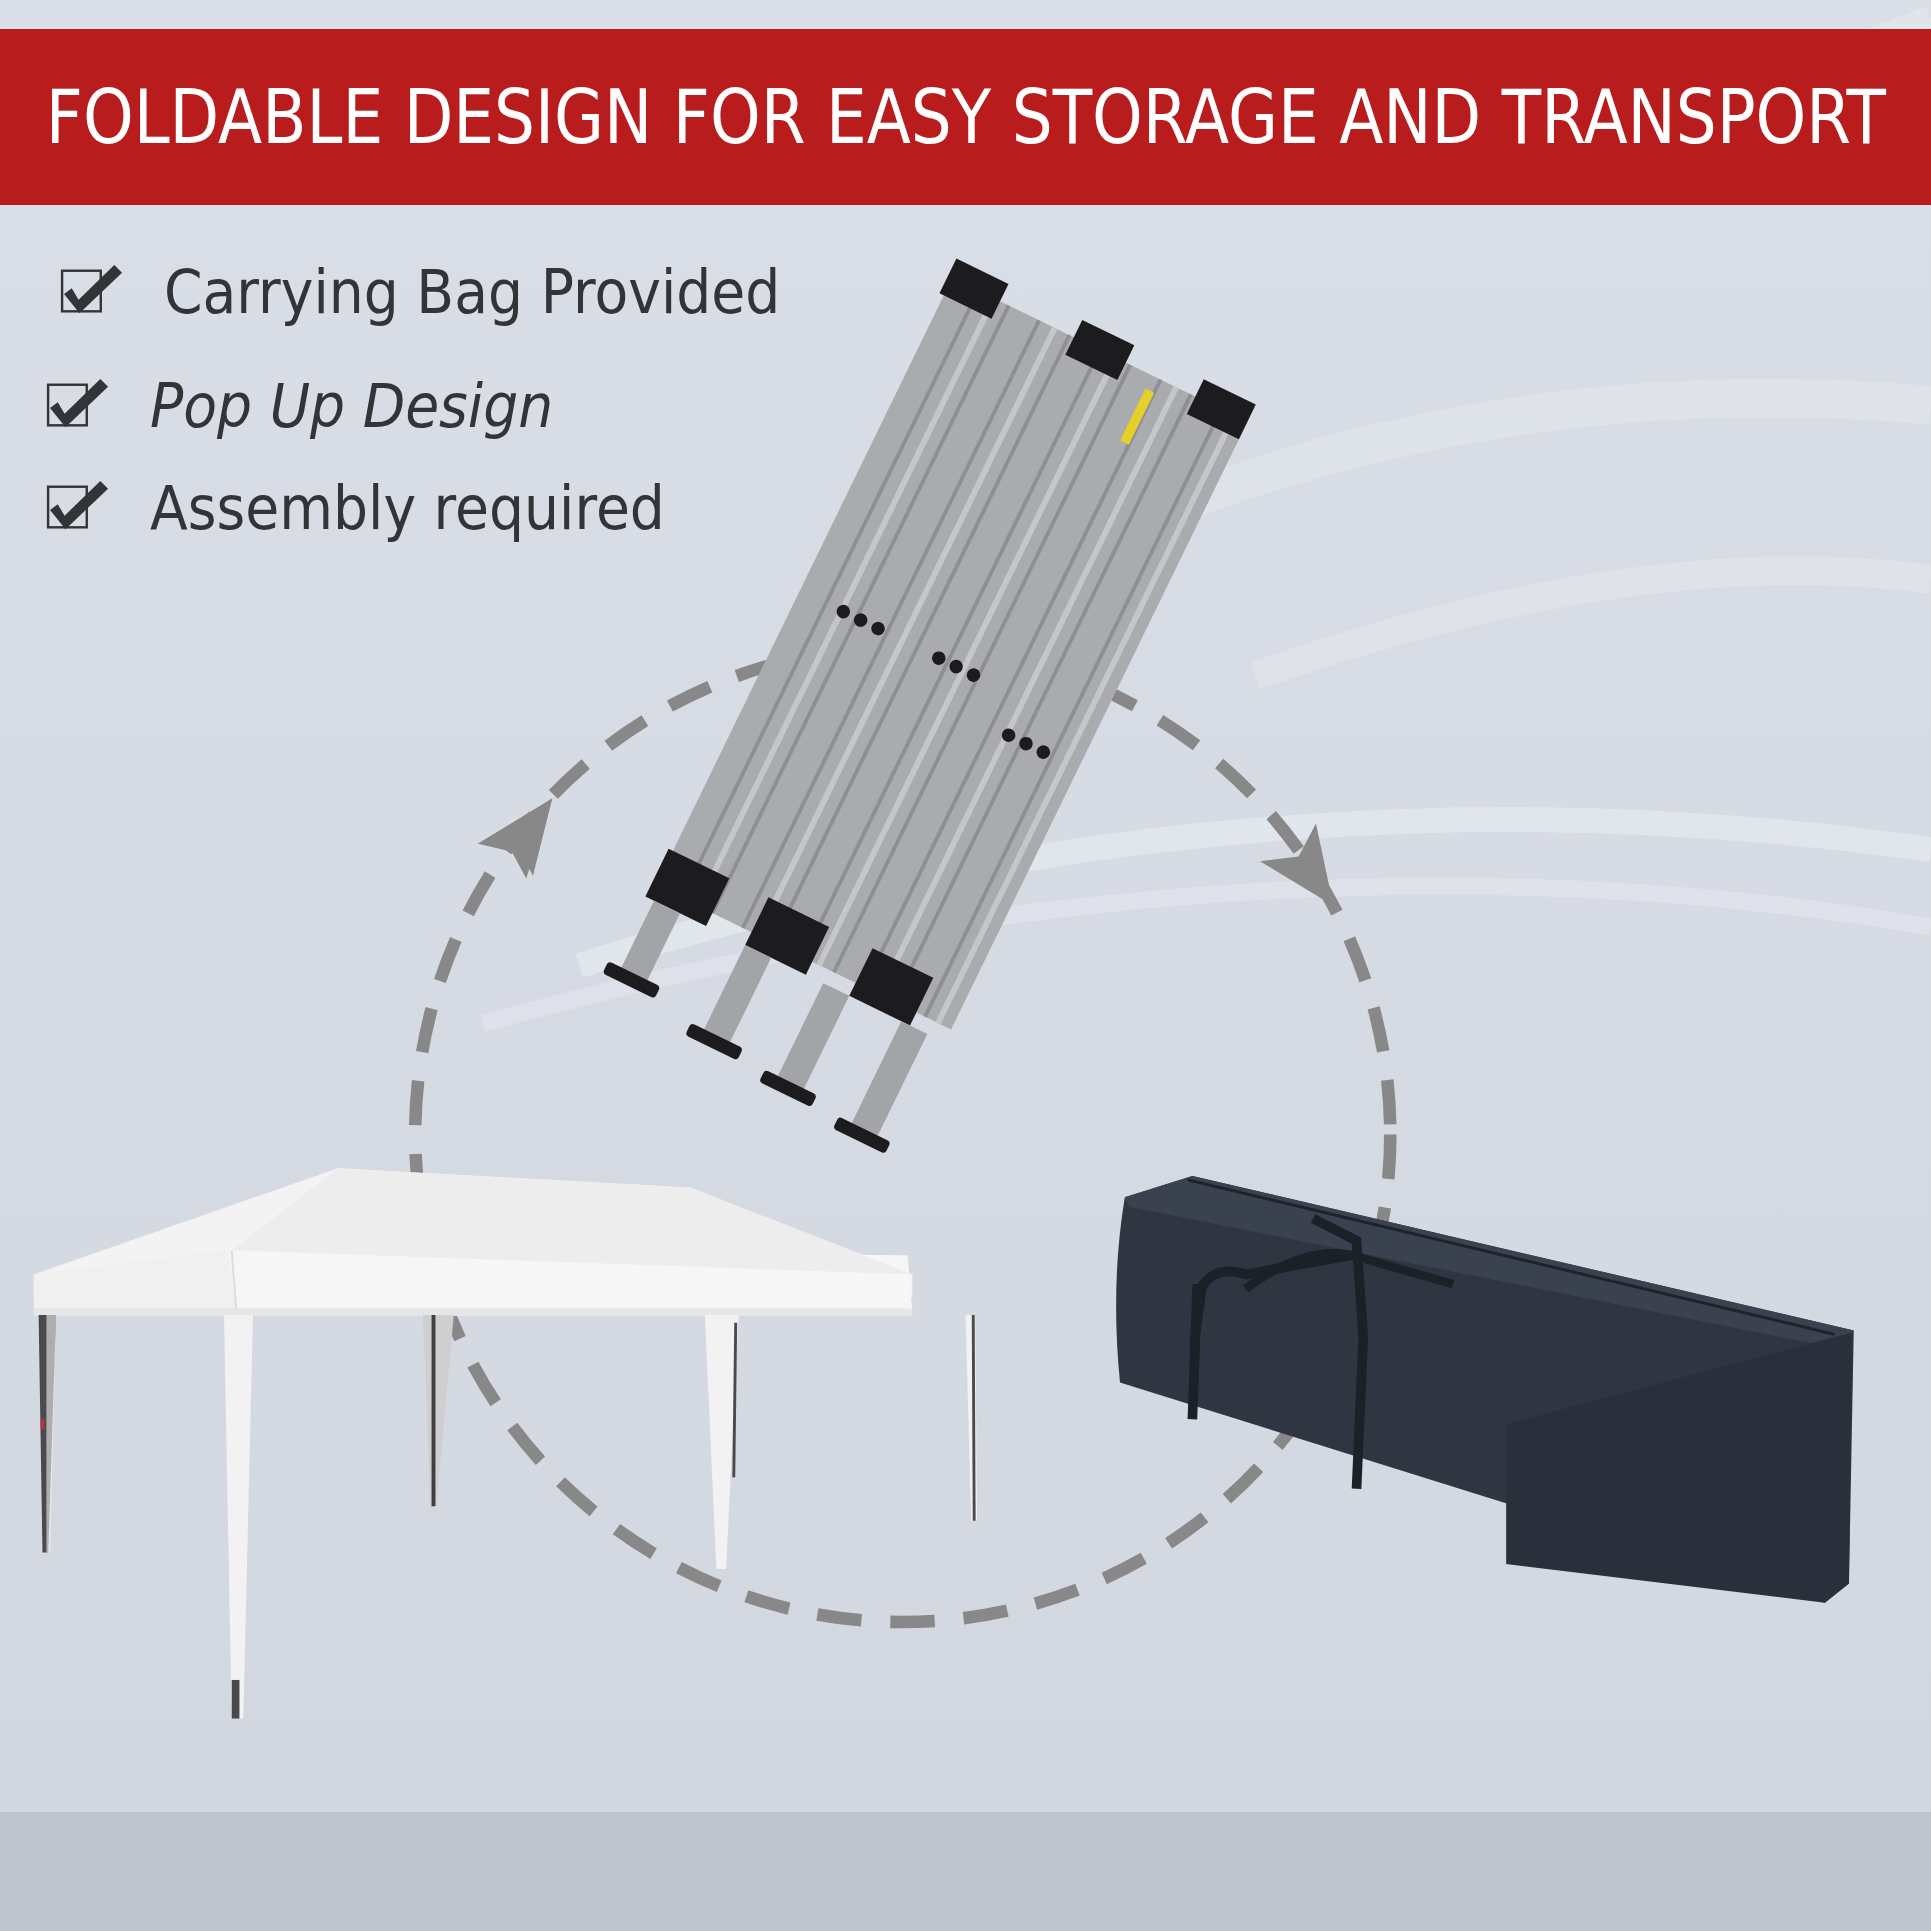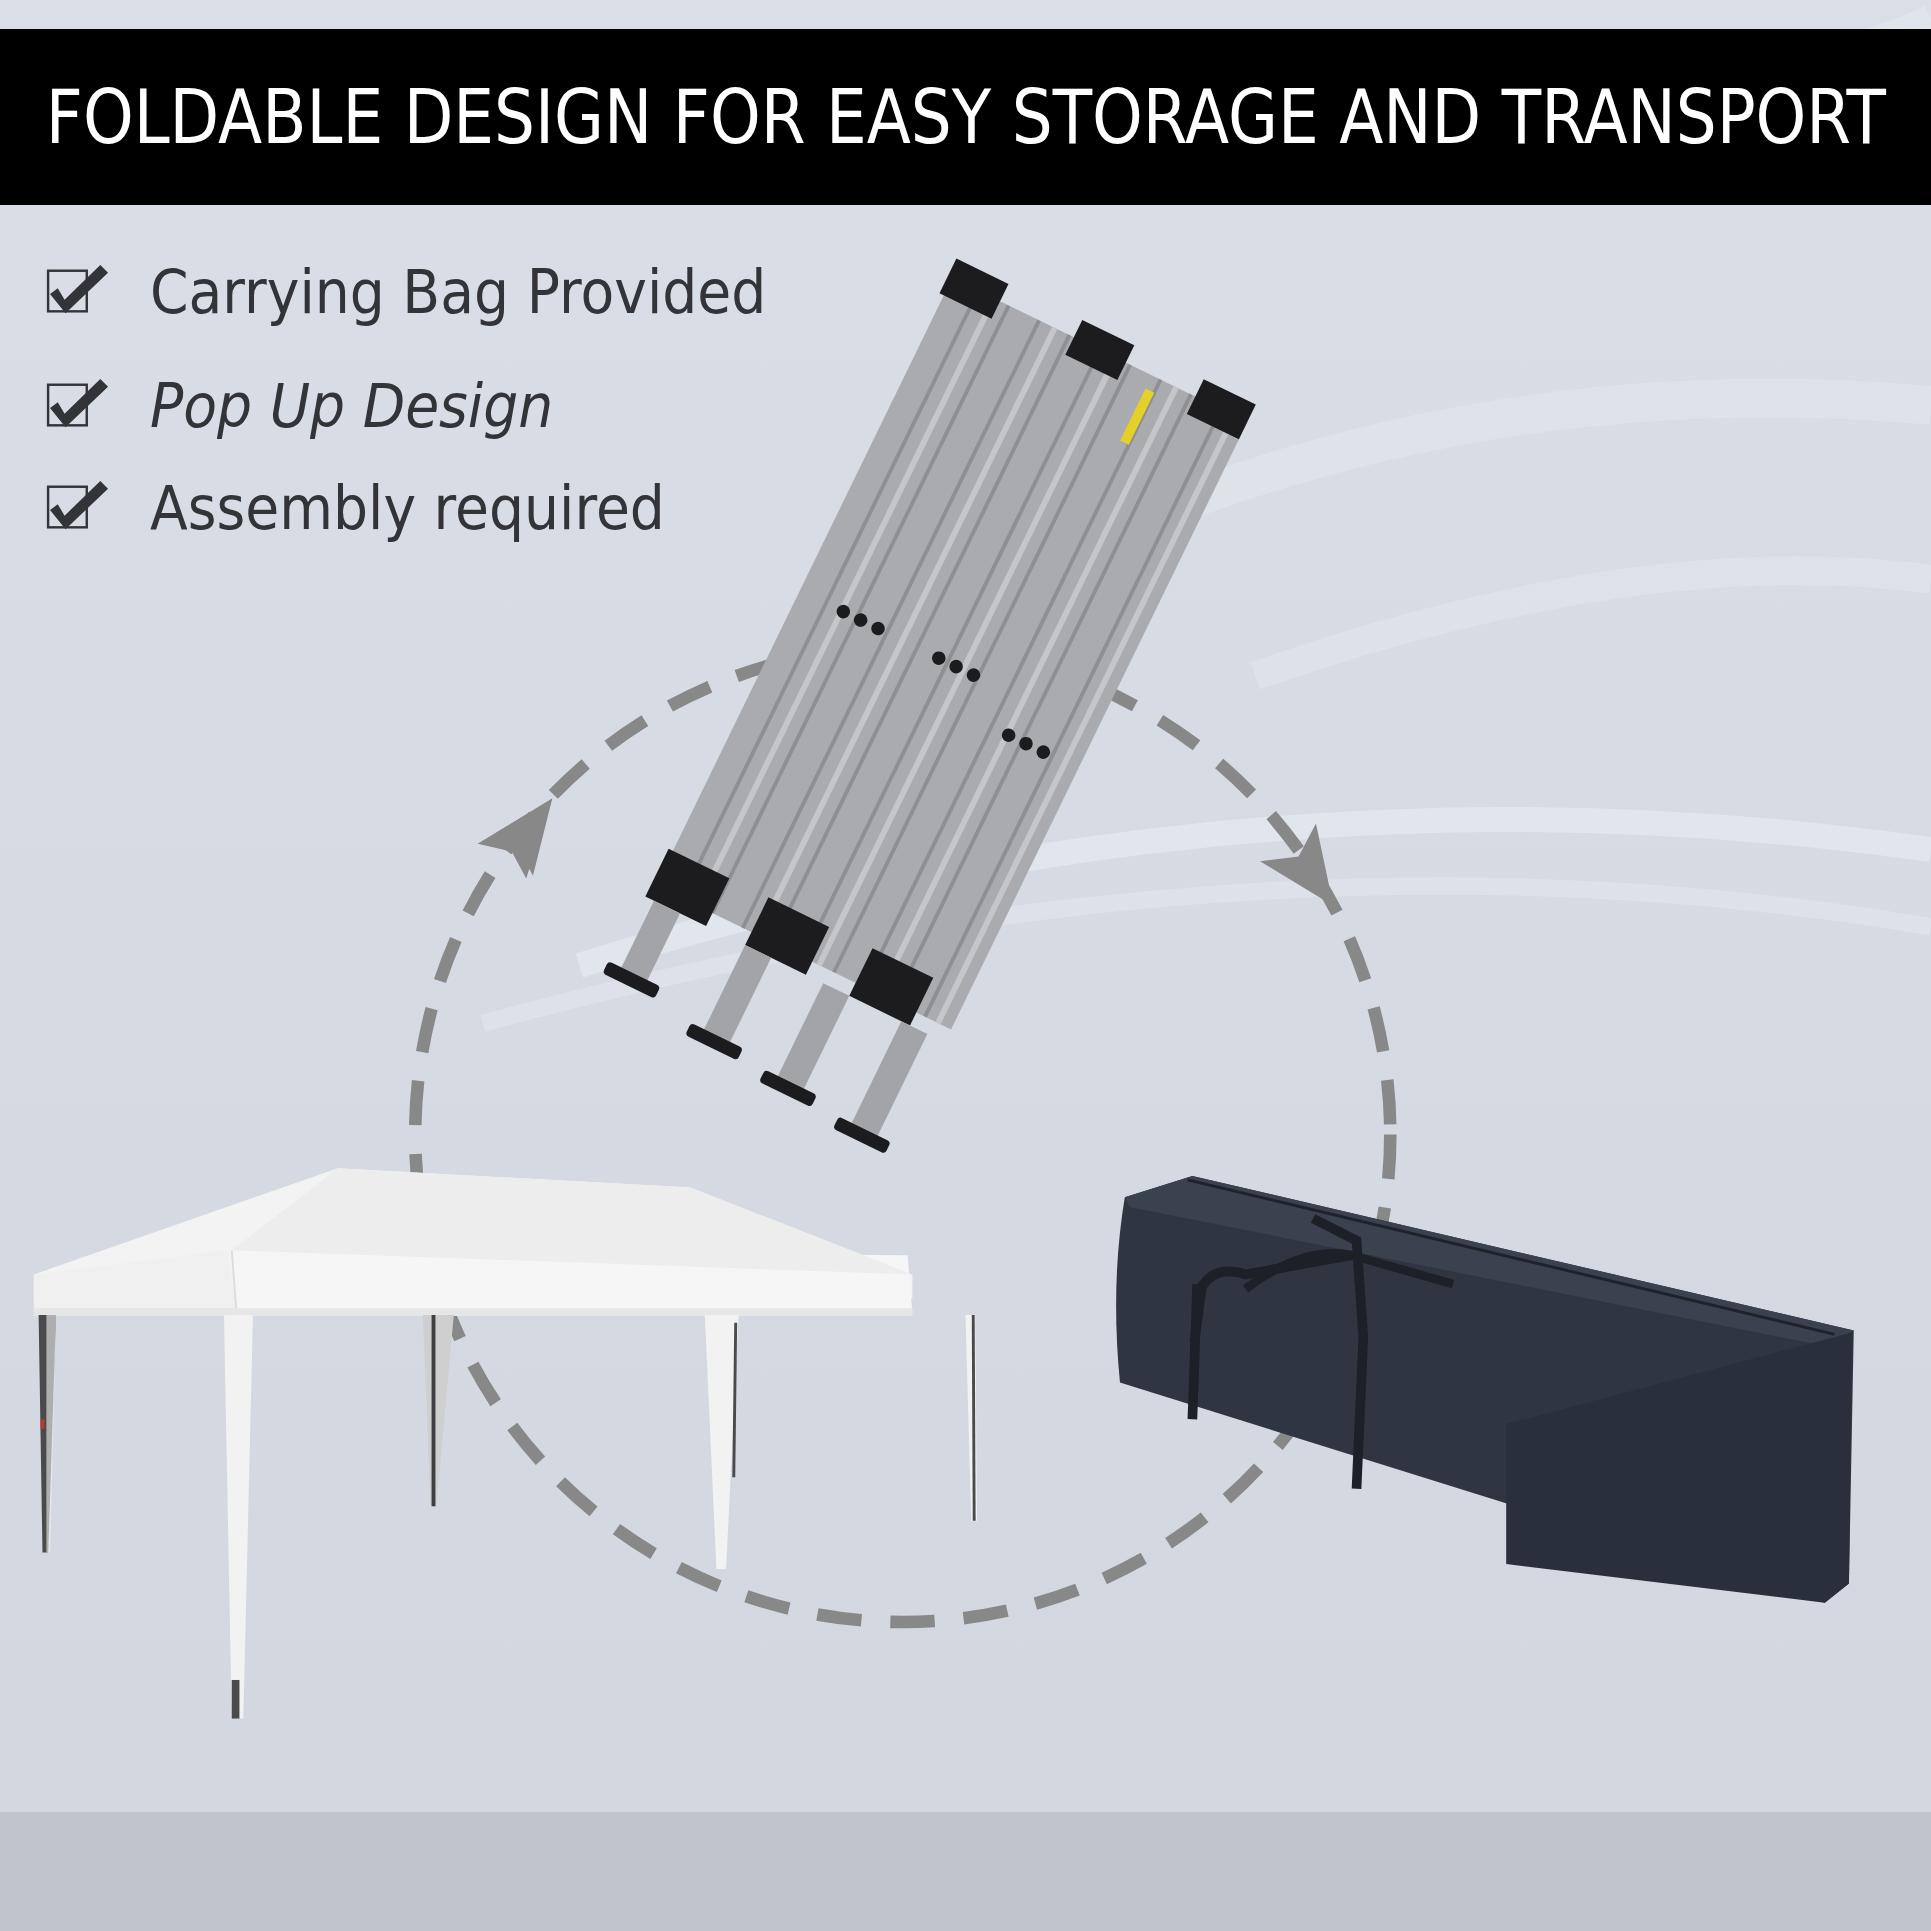--- a/index.html
+++ b/index.html
@@ -8,21 +8,21 @@
     font-family: "DejaVu Sans", "Liberation Sans", sans-serif;
     background: linear-gradient(180deg, #dadee6 0%, #d6dae3 50%, #d3d7df 92%);
   }
   .bg-swoosh { position: absolute; inset: 0; pointer-events: none; }
   .floor {
     position: absolute; left: 0; top: 1812px; width: 1931px; height: 119px;
     background: #c0c4cc;
   }
   .banner {
     position: absolute; left: 0; top: 29px; width: 1931px; height: 176px;
-    background: #000000;
+    background: #b91c1c;
     display: flex; align-items: center; justify-content: center;
   }
   .banner-title {
     color: #ffffff; font-size: 75px; letter-spacing: 0px;
     font-family: "DejaVu Sans", sans-serif; font-weight: normal;
     transform: scaleX(0.86); white-space: nowrap;
   }
   .features { position: absolute; left: 46px; top: 253px; }
   .feature {
     position: absolute; left: 0; display: flex; align-items: center; height: 77px;
@@ -45,21 +45,21 @@
   <path d="M 1400 50 Q 1700 150 2000 20" stroke="#e6e9ef" stroke-width="30" fill="none" opacity="0.5"></path>
 </svg>
 
 <div class="floor"></div>
 
 <div class="banner">
   <span class="banner-title">FOLDABLE DESIGN FOR EASY STORAGE AND TRANSPORT</span>
 </div>
 
 <div class="features">
-  <div class="feature" style="top:0px;">
+  <div class="feature" style="top:0px;margin-left:14px;">
     <svg class="check" viewBox="0 0 70 60">
       <rect x="2" y="8" width="40" height="42" fill="none" stroke="#333438" stroke-width="2.5"></rect>
       <path d="M 4 32 L 12 26 L 19 38 L 56 2 L 64 10 L 20 52 Z" fill="#333438"></path>
     </svg>
     <span class="label">Carrying Bag Provided</span>
   </div>
   <div class="feature" style="top:114px;font-style:italic;">
     <svg class="check" viewBox="0 0 70 60">
       <rect x="2" y="8" width="40" height="42" fill="none" stroke="#333438" stroke-width="2.5"></rect>
       <path d="M 4 32 L 12 26 L 19 38 L 56 2 L 64 10 L 20 52 Z" fill="#333438"></path>

